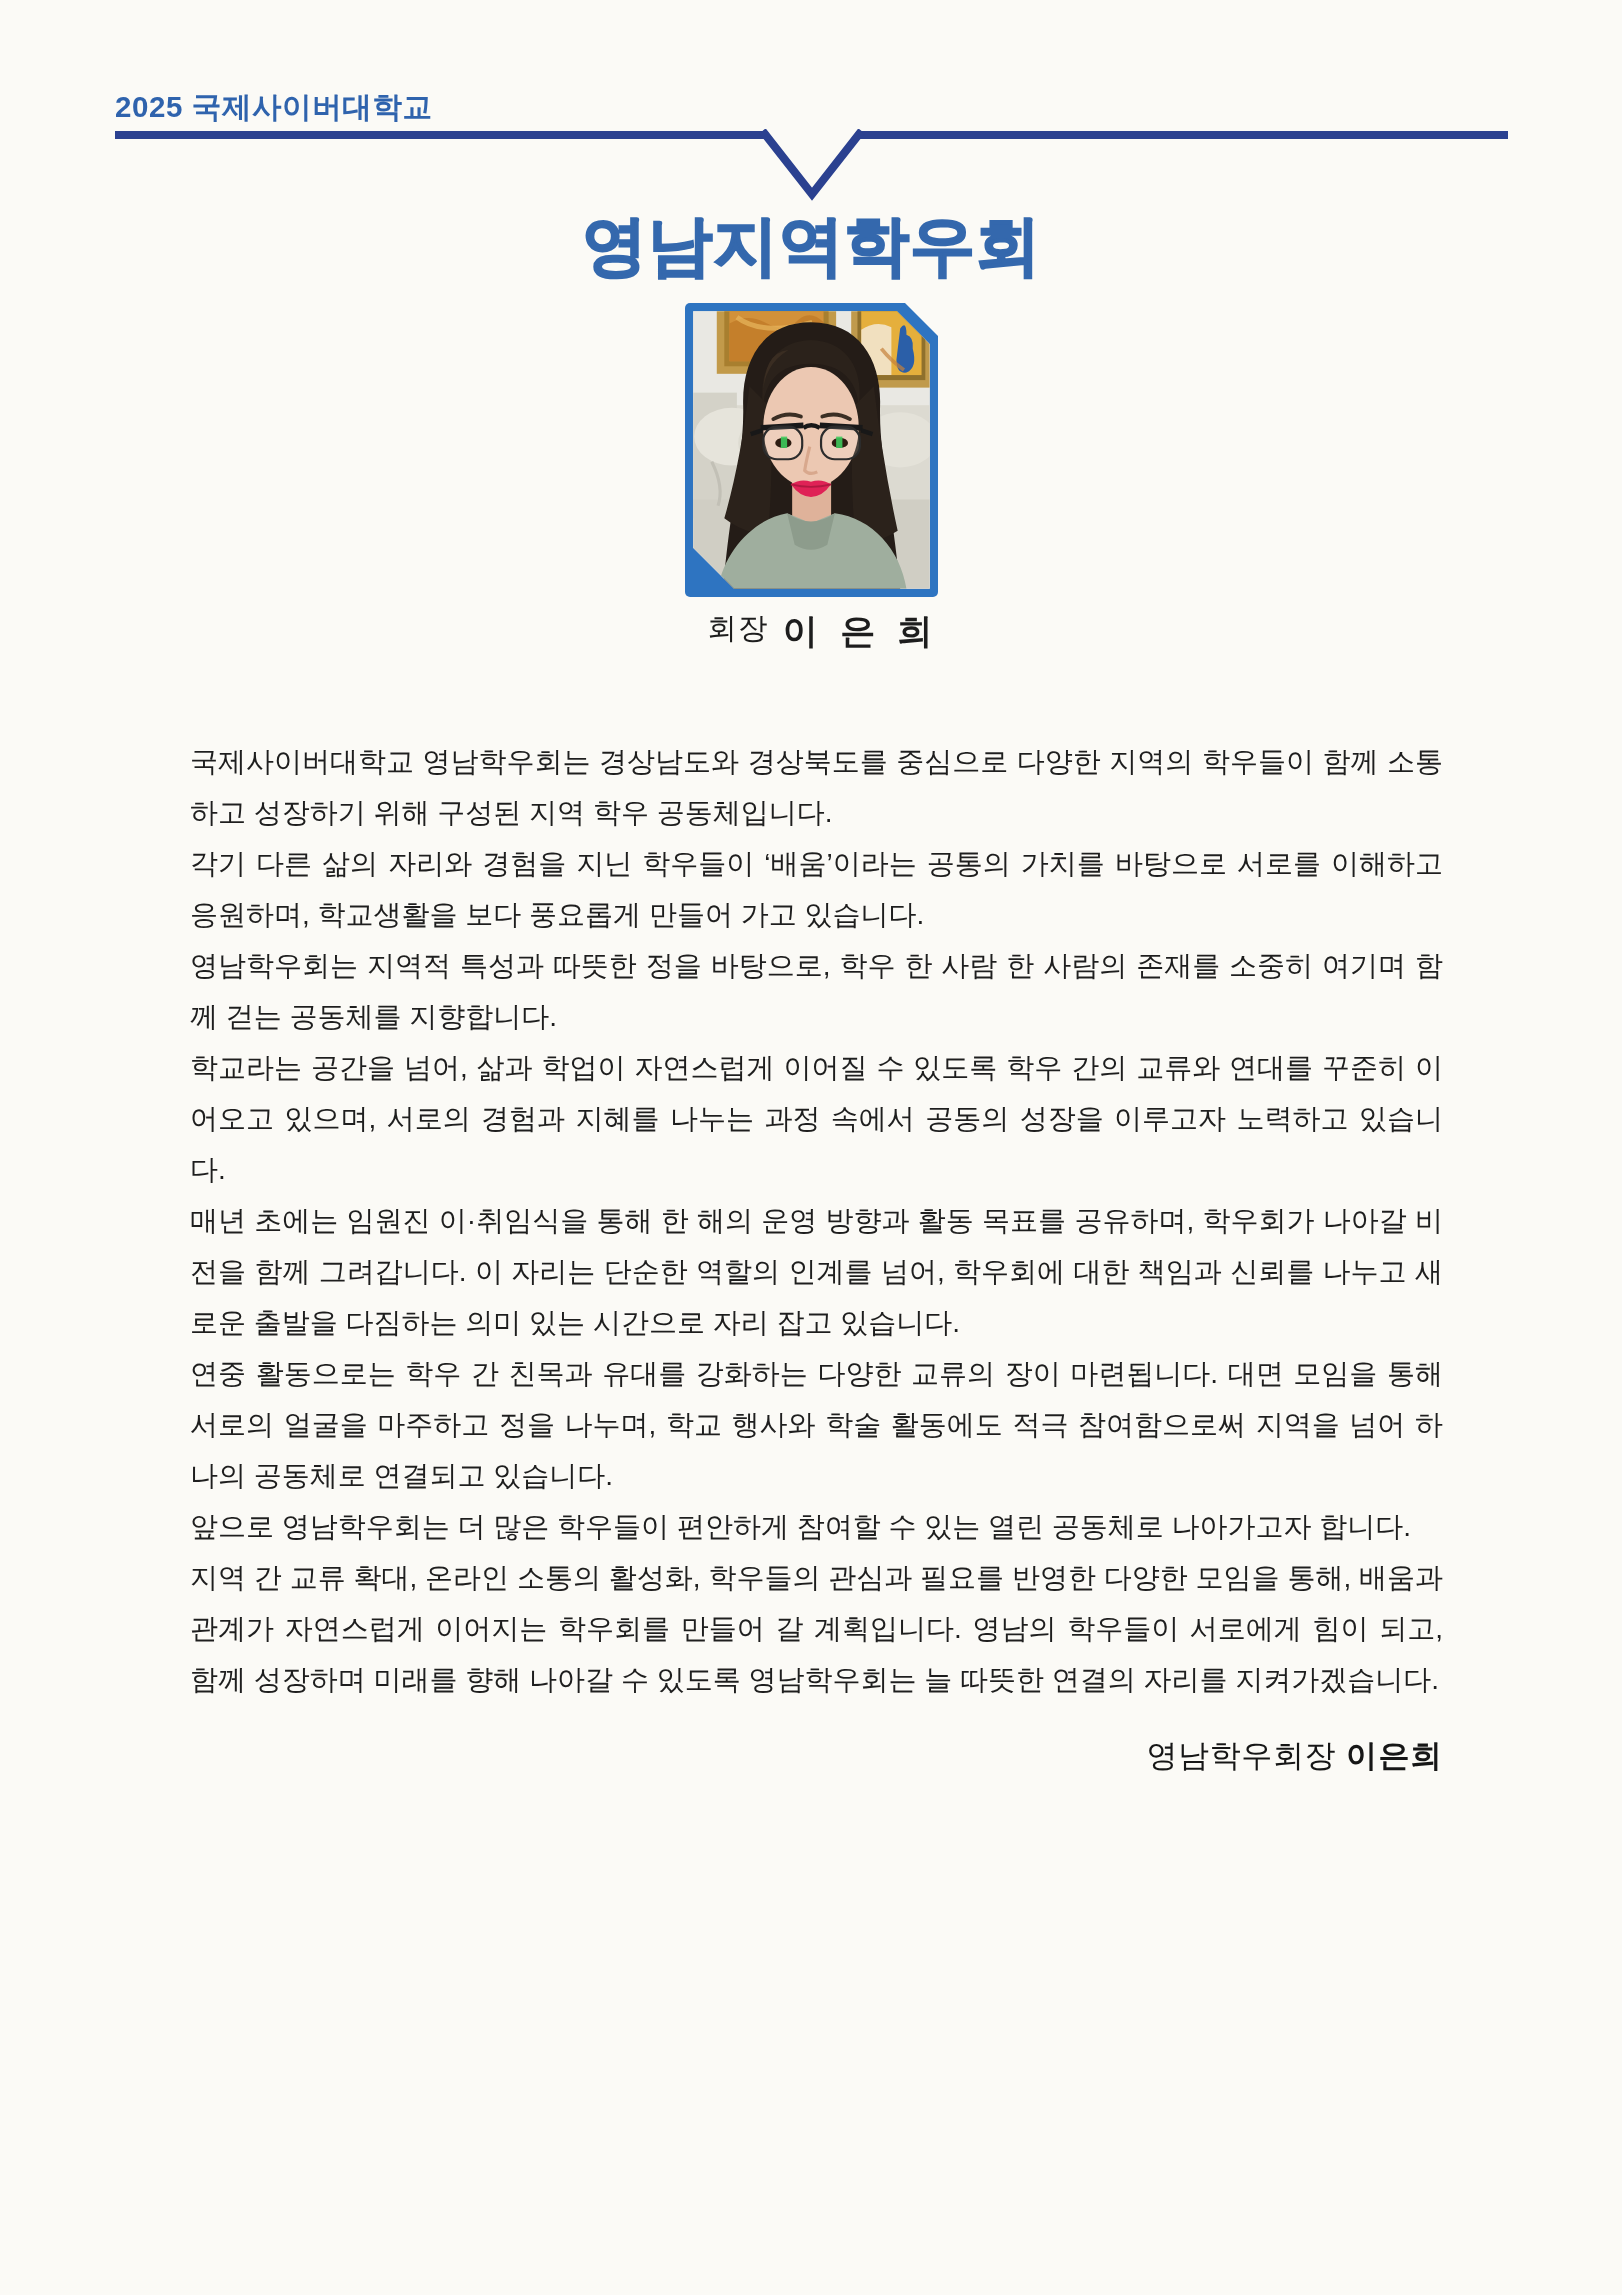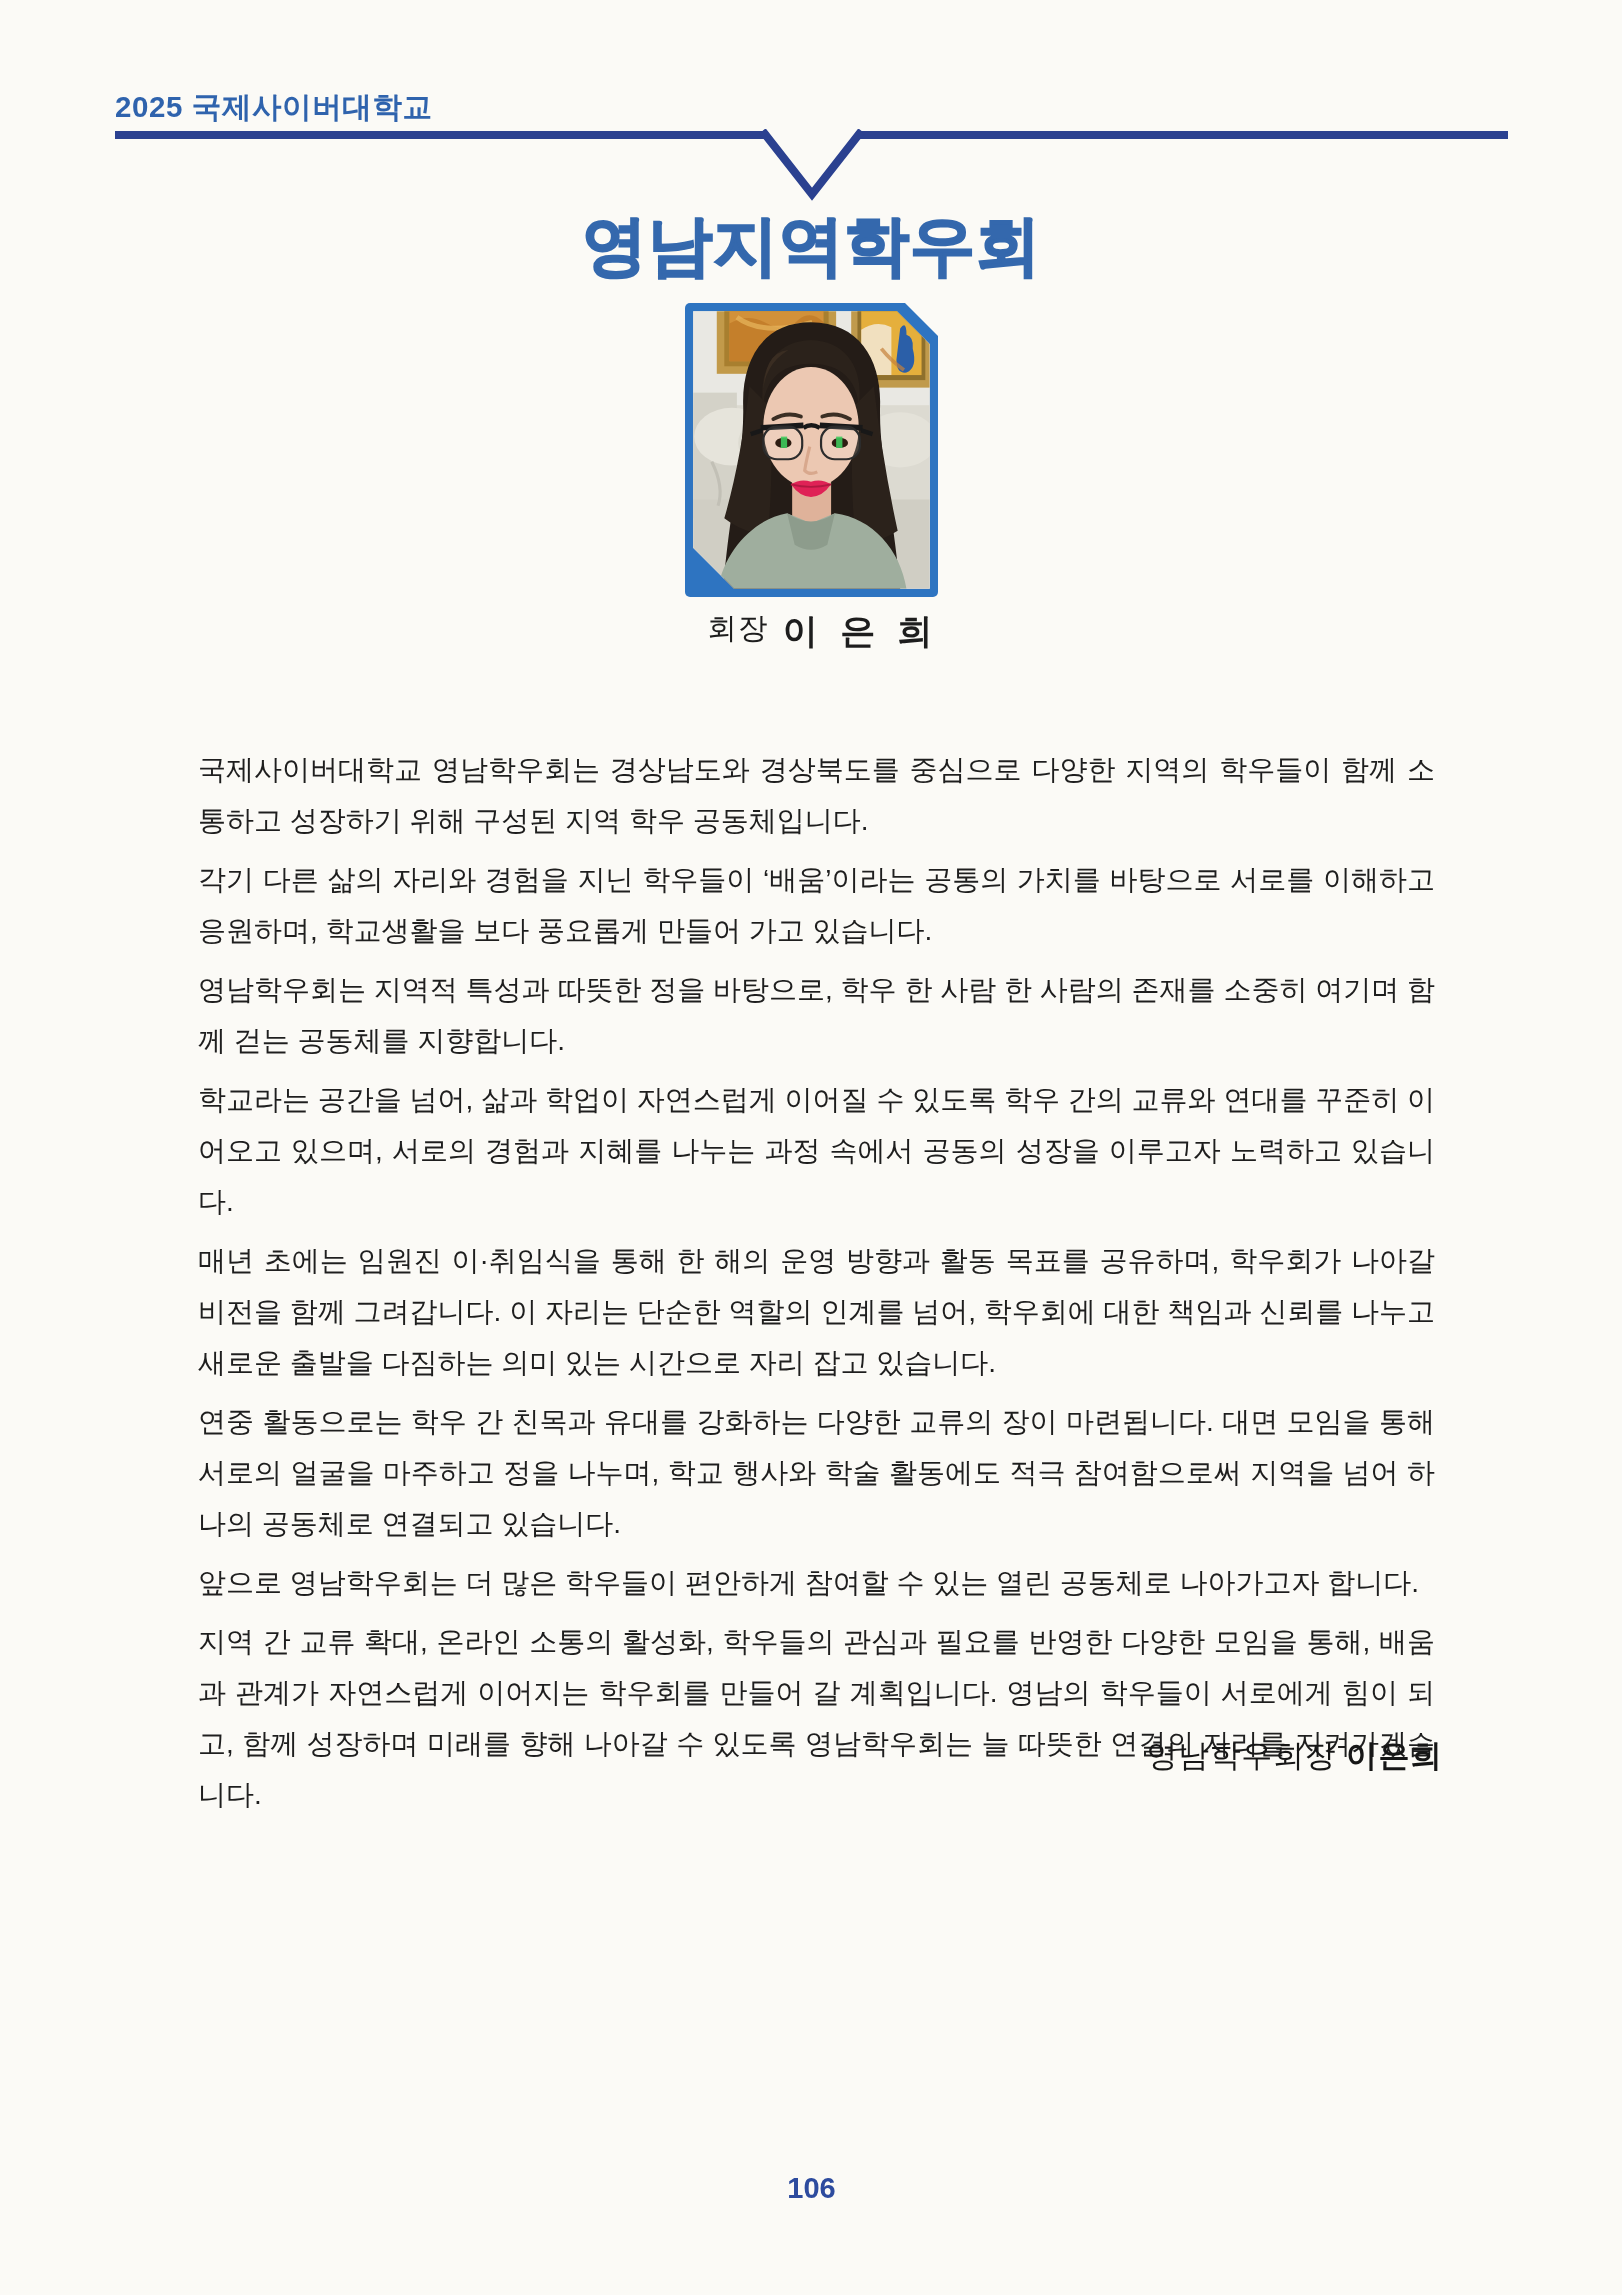--- a/index.html
+++ b/index.html
@@ -45,21 +45,21 @@
     text-align:center;color:#1d1d1d;
   }
   .caption .role{font-size:29.5px;font-weight:500;letter-spacing:1.3px;vertical-align:5px;margin-left:23px;}
   .caption .name{font-size:35px;font-weight:800;letter-spacing:6.3px;margin-left:14px;}
   
   .body-text{
     position:absolute;left:190px;top:736px;width:1253px;
     font-size:28px;line-height:51px;color:#1e1e1e;
     text-align:justify;
   }
-  .body-text p{margin:8px;padding:0;}
+  .body-text p{margin:0;padding:0;}
   
   .signature{
     position:absolute;left:190px;top:1735px;width:1253px;
     text-align:right;color:#161616;font-size:31px;
   }
   .signature .role{font-weight:400;letter-spacing:0.6px;}
   .signature .name{font-weight:800;margin-left:10px;letter-spacing:1.3px;}
   
   .page-number{
     position:absolute;left:0;top:2172px;width:100%;
@@ -169,16 +169,15 @@
       <p>매년 초에는 임원진 이·취임식을 통해 한 해의 운영 방향과 활동 목표를 공유하며, 학우회가 나아갈 비전을 함께 그려갑니다. 이 자리는 단순한 역할의 인계를 넘어, 학우회에 대한 책임과 신뢰를 나누고 새로운 출발을 다짐하는 의미 있는 시간으로 자리 잡고 있습니다.</p>
       <p>연중 활동으로는 학우 간 친목과 유대를 강화하는 다양한 교류의 장이 마련됩니다. 대면 모임을 통해 서로의 얼굴을 마주하고 정을 나누며, 학교 행사와 학술 활동에도 적극 참여함으로써 지역을 넘어 하나의 공동체로 연결되고 있습니다.</p>
       <p>앞으로 영남학우회는 더 많은 학우들이 편안하게 참여할 수 있는 열린 공동체로 나아가고자 합니다.</p>
       <p>지역 간 교류 확대, 온라인 소통의 활성화, 학우들의 관심과 필요를 반영한 다양한 모임을 통해, 배움과 관계가 자연스럽게 이어지는 학우회를 만들어 갈 계획입니다. 영남의 학우들이 서로에게 힘이 되고, 함께 성장하며 미래를 향해 나아갈 수 있도록 영남학우회는 늘 따뜻한 연결의 자리를 지켜가겠습니다.</p>
     </div>
 
   <div class="signature">
     <span class="role">영남학우회장</span><span class="name">이은희</span>
   </div>
 
-  <div class="page-number">106</div>
 
 </div>
 
 
 </body></html>

